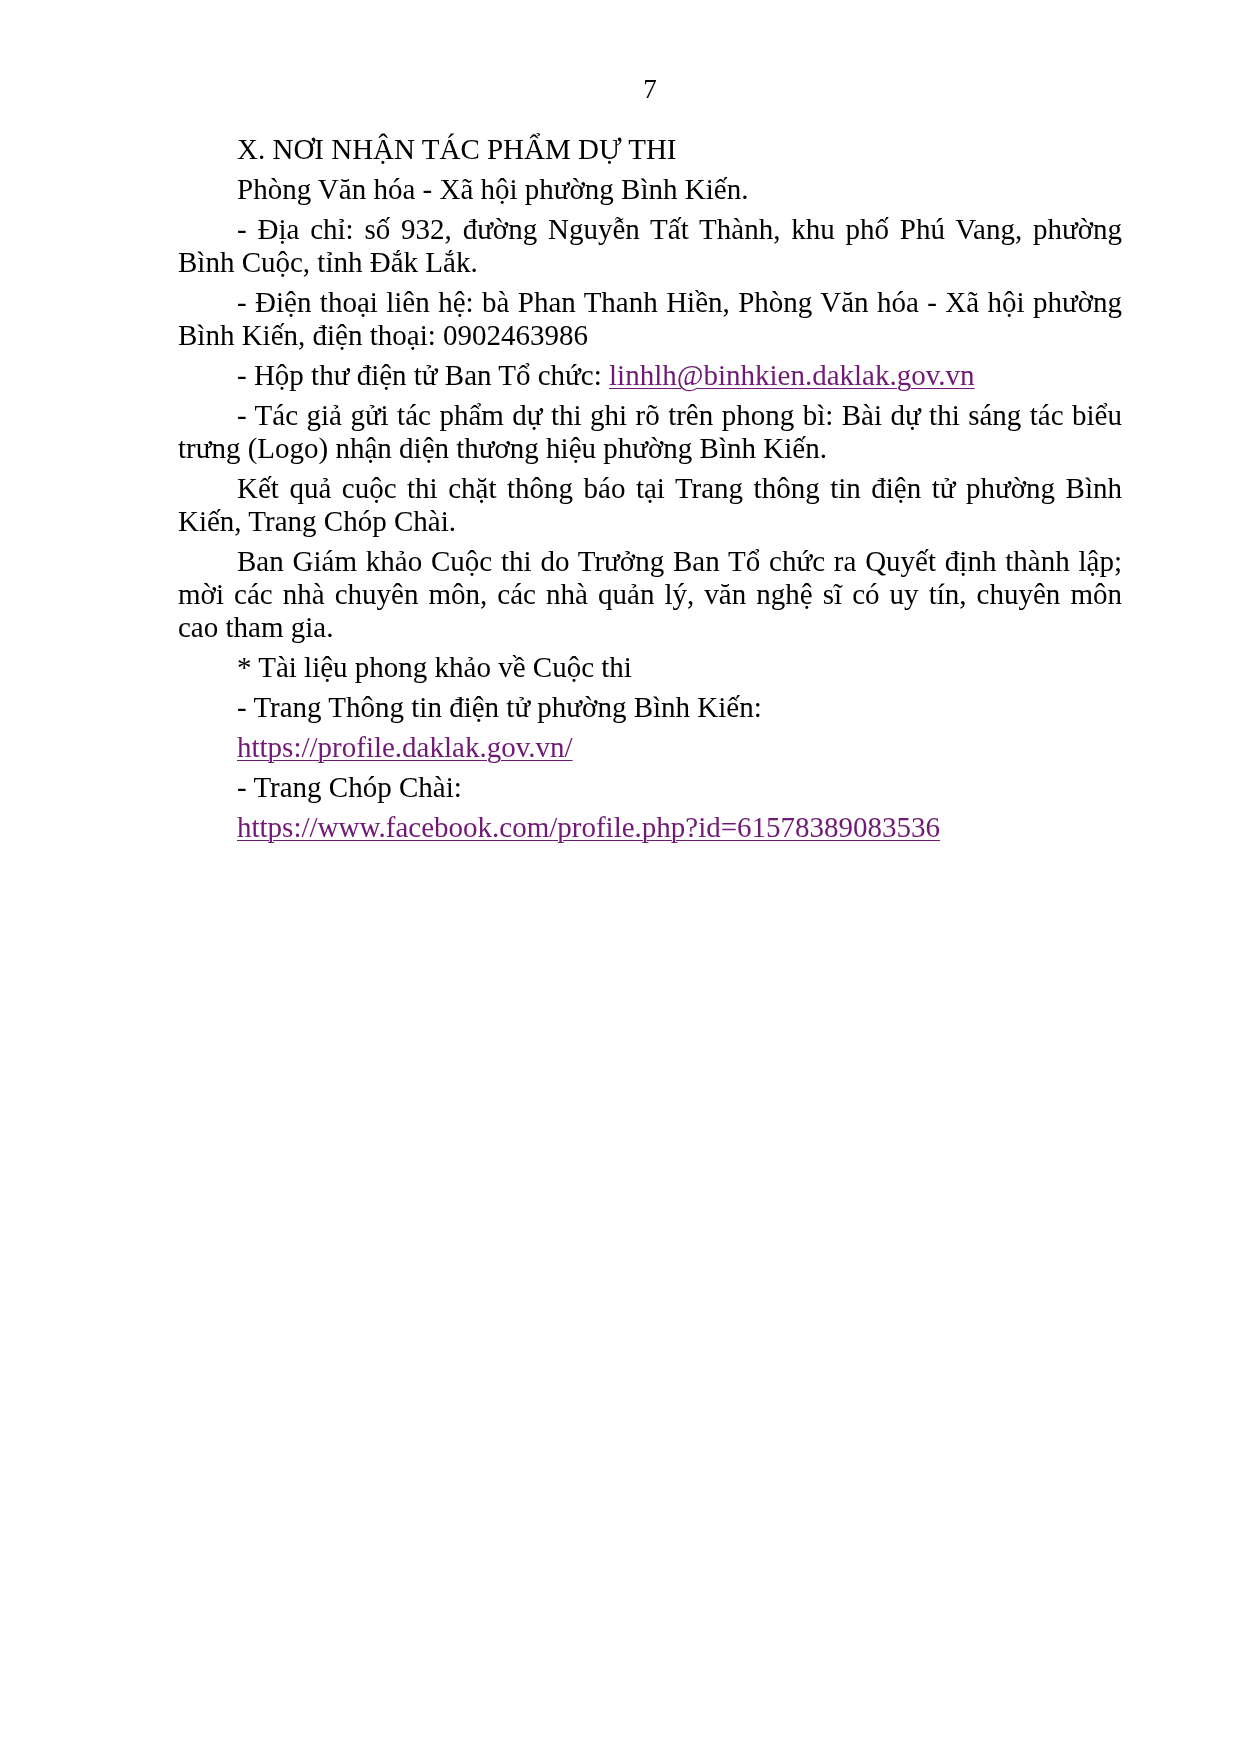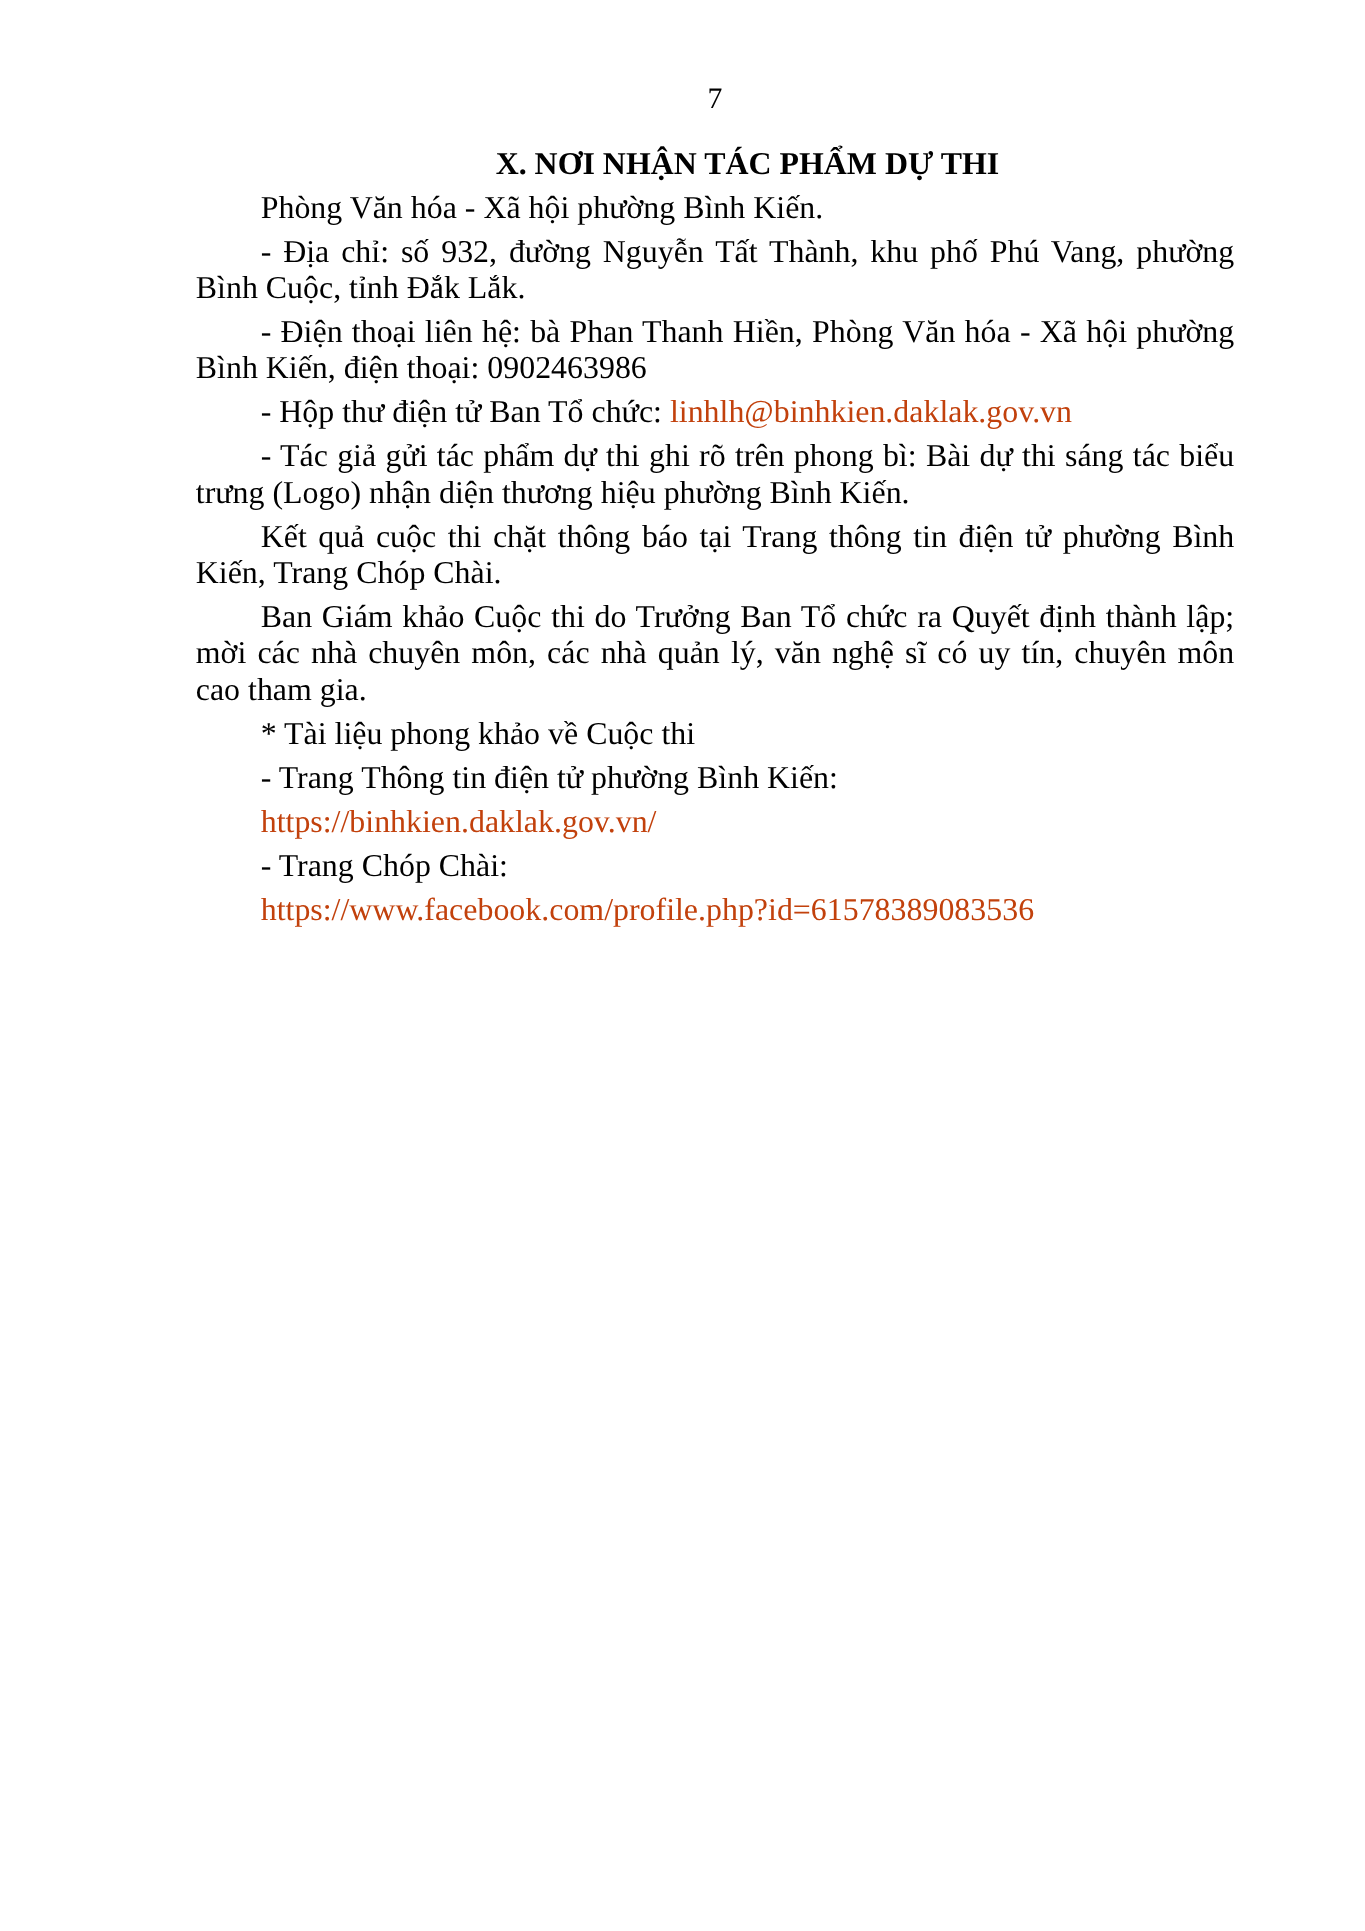--- a/index.html
+++ b/index.html
@@ -11,38 +11,38 @@
   }
   .page-number {
     position: absolute; top: 74px; left: 0; width: 1300px;
     text-align: center; font-size: 27px; line-height: 30px;
   }
   .content {
     position: absolute; left: 178px; top: 133px; width: 944px;
     font-size: 29px; line-height: 33px;
   }
   .p { margin: 0 0 7px 0; text-align: justify; text-indent: 59px; }
-  .h { margin: 0 0 7px 0; text-indent: 59px; font-weight: bold; text-align: center; }
-  .link { text-underline-offset: 3px; text-decoration-thickness: 1px; color: #c2410c; margin-top: 32px; }
+  .h { margin: 0 0 7px 0; text-indent: 59px; font-weight: normal; }
+  .link { text-decoration: underline; text-underline-offset: 3px; text-decoration-thickness: 1px; color: #701a75; margin-top: 32px; }
 </style>
 </head>
 <body>
 
 <div class="page">
   <div class="page-number">7</div>
 
   <div class="content">
     <div class="h">X. NƠI NHẬN TÁC PHẨM DỰ THI</div>
     <div class="p">Phòng Văn hóa - Xã hội phường Bình Kiến.</div>
     <div class="p">- Địa chỉ: số 932, đường Nguyễn Tất Thành, khu phố Phú Vang,  phường Bình Cuộc, tỉnh Đắk Lắk.</div>
     <div class="p">- Điện thoại liên hệ: bà Phan Thanh Hiền, Phòng Văn hóa - Xã hội phường Bình Kiến, điện thoại: 0902463986</div>
     <div class="p"><span>- Hộp thư điện tử Ban Tổ chức: </span><span class="link">linhlh@binhkien.daklak.gov.vn</span></div>
     <div class="p">- Tác giả gửi tác phẩm dự thi ghi rõ trên phong bì: Bài dự thi sáng tác biểu trưng (Logo) nhận diện thương hiệu phường Bình Kiến.</div>
     <div class="p">Kết quả cuộc thi chặt thông báo tại Trang thông tin điện tử phường Bình Kiến, Trang Chóp Chài.</div>
 
     <div class="p">Ban Giám khảo Cuộc thi do Trưởng Ban Tổ chức ra Quyết định thành lập; mời các nhà chuyên môn, các nhà quản lý, văn nghệ sĩ có uy tín, chuyên môn cao tham gia.</div>
     <div class="p">* Tài liệu phong khảo về Cuộc thi</div>
     <div class="p">- Trang Thông tin điện tử phường Bình Kiến:</div>
-    <div class="p"><span class="link">https://binhkien.daklak.gov.vn/</span></div>
+    <div class="p"><span class="link">https://profile.daklak.gov.vn/</span></div>
     <div class="p">- Trang Chóp Chài:</div>
     <div class="p"><span class="link">https://www.facebook.com/profile.php?id=61578389083536</span></div>
   </div>
 </div>
 
 </body></html>

